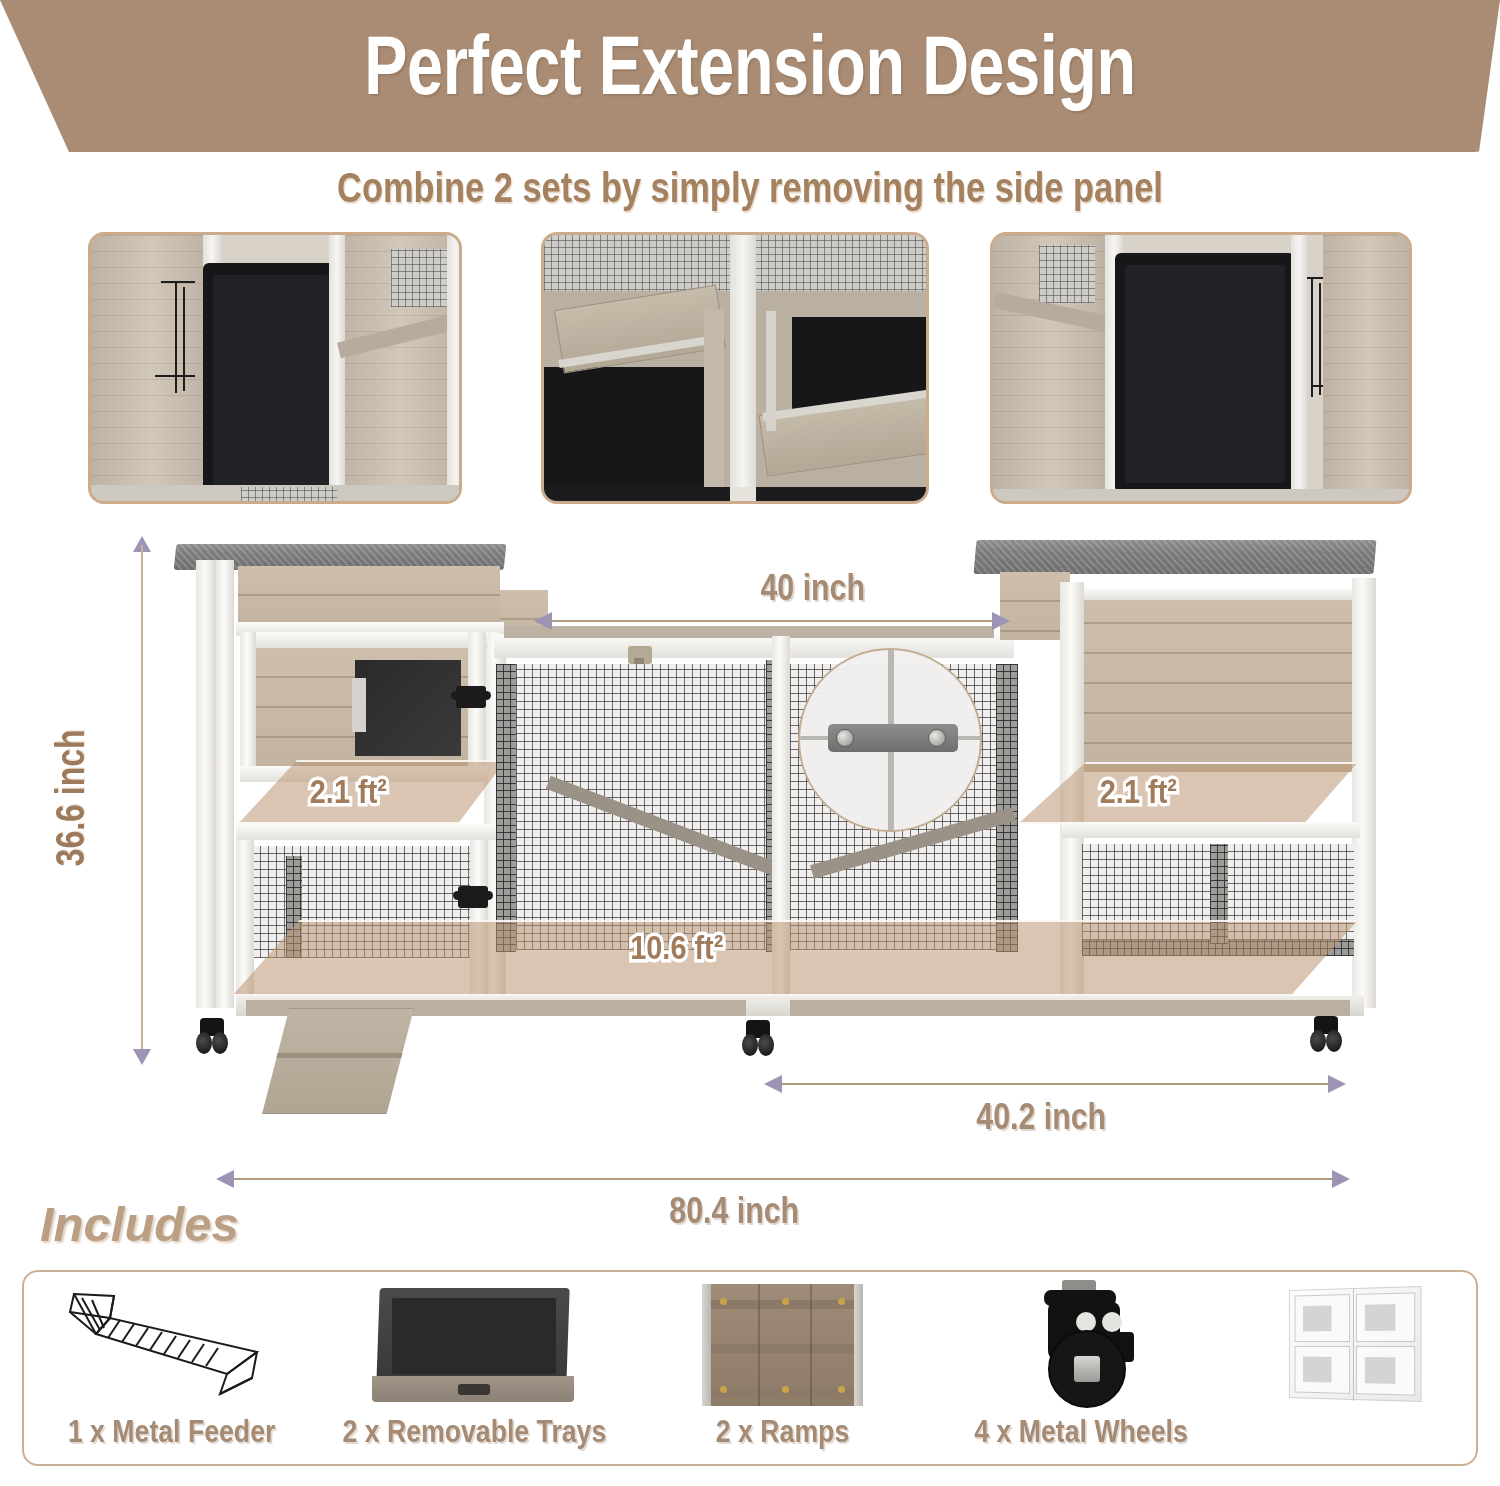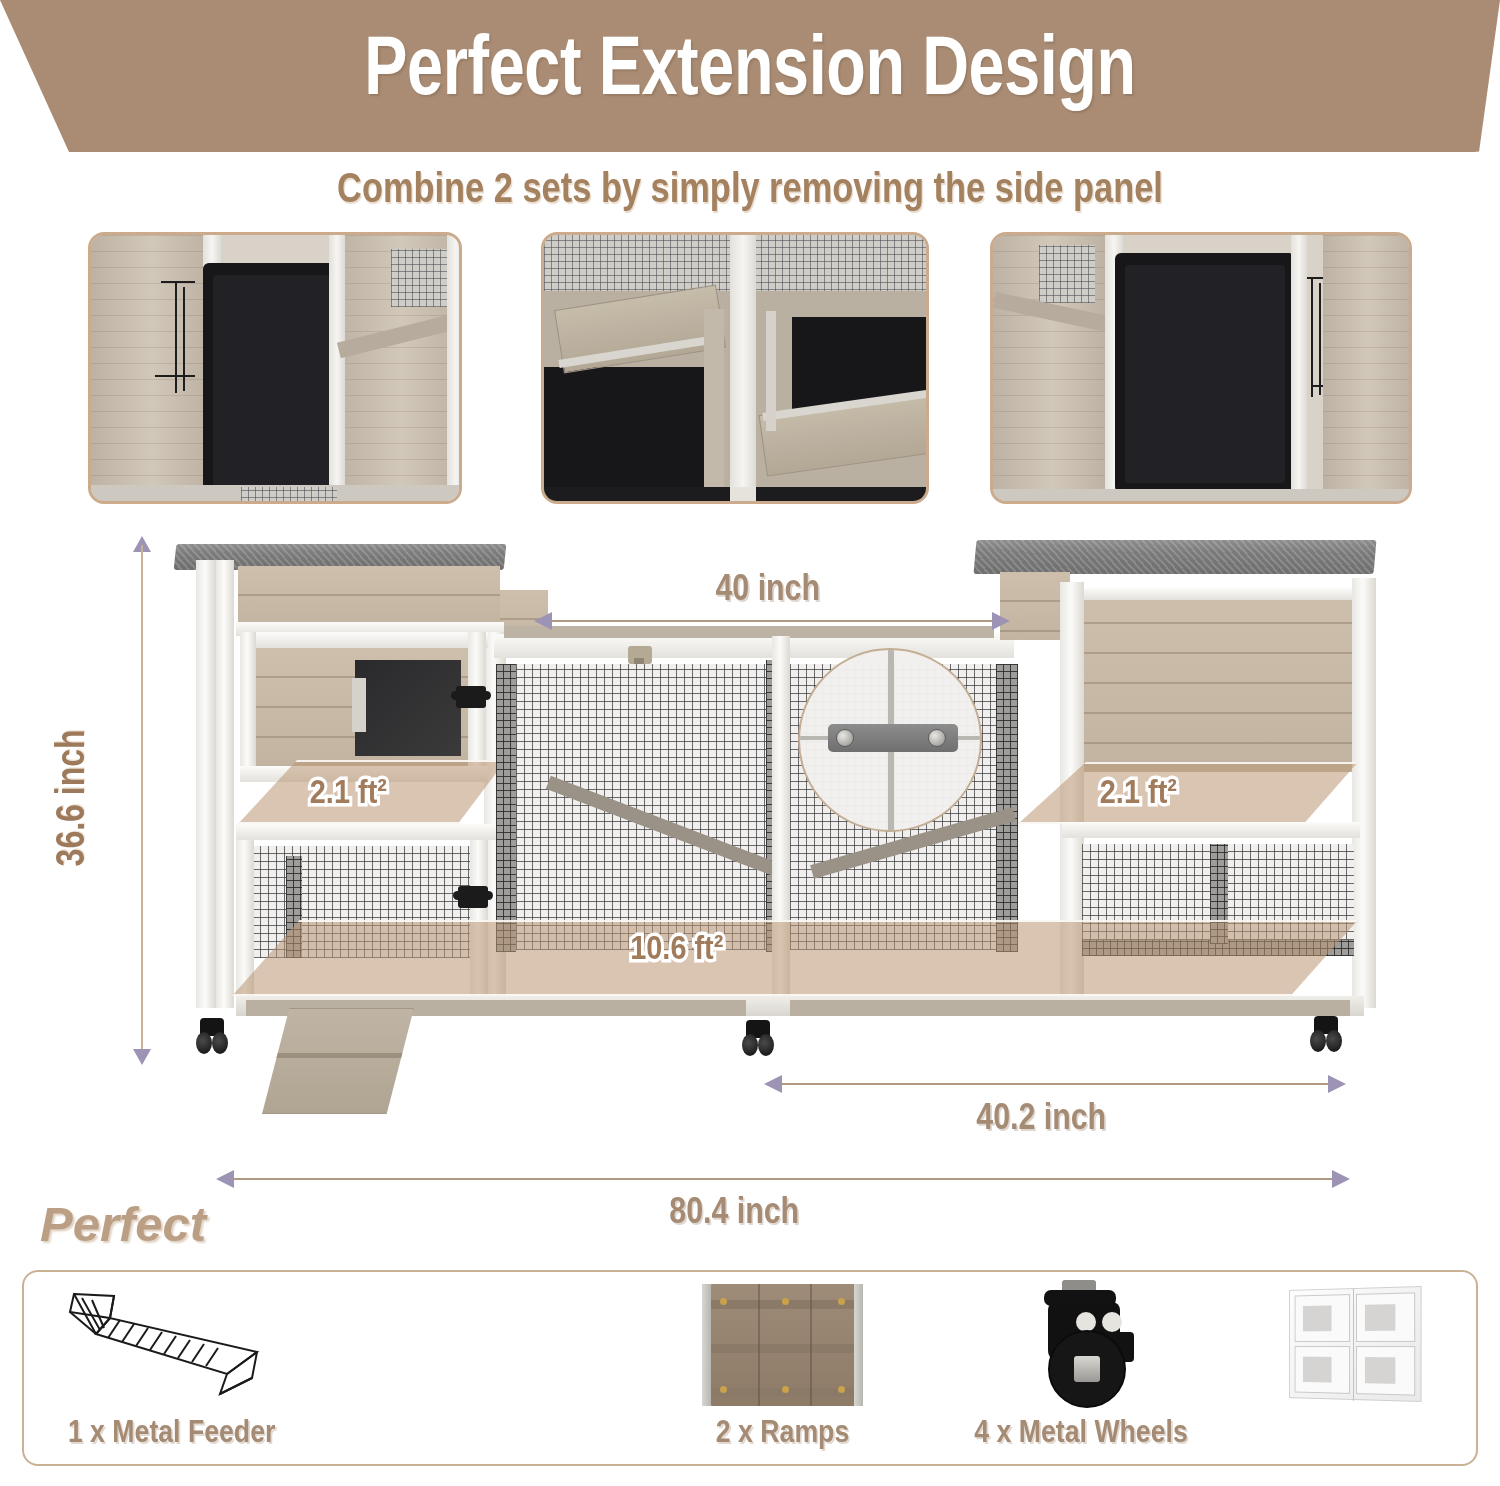--- a/index.html
+++ b/index.html
@@ -466,42 +466,42 @@
   </div>
 
   <div class="prod-ramp" style="left:262px;top:1008px;width:152px;height:106px;clip-path:polygon(18% 0%,100% 0%,82% 100%,0% 100%);">
     <div class="rl" style="top:44px;"></div>
   </div>
 
   <div class="hdim" style="left:552px;top:620px;width:440px;">
     <div class="harrow left"></div>
       <div class="harrow right"></div>
   </div>
-  <div class="hdim-label" style="left:704px;top:567px;">
+  <div class="hdim-label" style="left:749px;top:567px;">
     <span>40 inch</span>
   </div>
 
   <div class="hdim" style="left:782px;top:1083px;width:546px;">
     <div class="harrow left"></div>
       <div class="harrow right"></div>
   </div>
   <div class="hdim-label" style="left:962px;top:1096px;text-align:center;">
     <span>40.2 inch</span>
   </div>
 
   <div class="hdim" style="left:234px;top:1178px;width:1098px;">
     <div class="harrow left"></div>
       <div class="harrow right"></div>
   </div>
   <div class="hdim-label" style="left:655px;top:1190px;">
     <span>80.4 inch</span>
   </div>
 </div>
 
-<div class="includes-title">Perfect</div>
+<div class="includes-title">Includes</div>
 
 <div class="includes-box">
 
   <div class="inc-item" style="left:2px;width:292px;">
     <div class="inc-art">
       <svg viewBox="0 0 240 120" width="240" height="120" style="position:absolute;left:26px;top:2px;">
         <g stroke="#1a1a1a" stroke-width="2" fill="none">
           <path d="M22 12 L62 14 L58 36 L18 30 Z"></path>
           <path d="M22 12 L44 52 M62 14 L58 36 M44 52 L58 36"></path>
           <path d="M18 30 L44 52"></path>
@@ -519,20 +519,31 @@
           <line x1="30" y1="16" x2="48" y2="48"></line>
           <line x1="40" y1="18" x2="52" y2="46"></line>
         </g>
       </svg>
     </div>
     <div class="inc-cap">
       <span>1 x Metal Feeder</span>
     </div>
   </div>
 
+  <div class="inc-item" style="left:292px;width:316px;">
+    <div class="inc-art">
+      <div class="art-tray-body" style="left:62px;top:8px;width:190px;height:98px;transform:skewX(-2deg);"></div>
+      <div class="art-tray-in" style="left:76px;top:18px;width:164px;height:76px;"></div>
+      <div class="art-tray-rim" style="left:56px;top:96px;width:202px;height:26px;"></div>
+      <div class="art-tray-handle" style="left:142px;top:104px;width:32px;height:11px;"></div>
+    </div>
+    <div class="inc-cap">
+      <span>2 x Removable Trays</span>
+    </div>
+  </div>
 
   <div class="inc-item" style="left:608px;width:302px;">
     <div class="inc-art">
       <div class="art-ramp" style="left:78px;top:4px;width:150px;height:122px;">
         <div class="art-ramp-slat" style="top:16px;"></div>
         <div class="art-ramp-slat" style="top:60px;"></div>
         <div class="art-ramp-slat" style="top:104px;"></div>
         <div style="position:absolute;left:48px;top:0;bottom:0;width:2px;background:rgba(90,75,60,.45);"></div>
         <div style="position:absolute;left:100px;top:0;bottom:0;width:2px;background:rgba(90,75,60,.45);"></div>
       </div>

